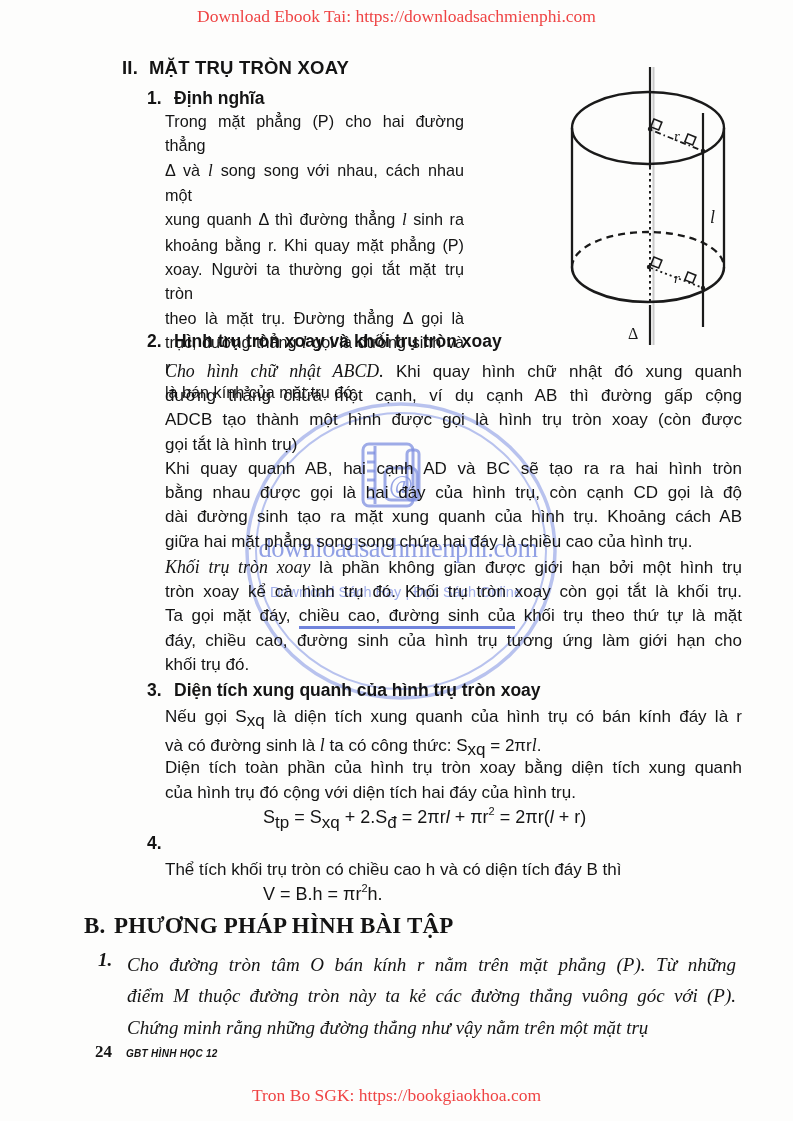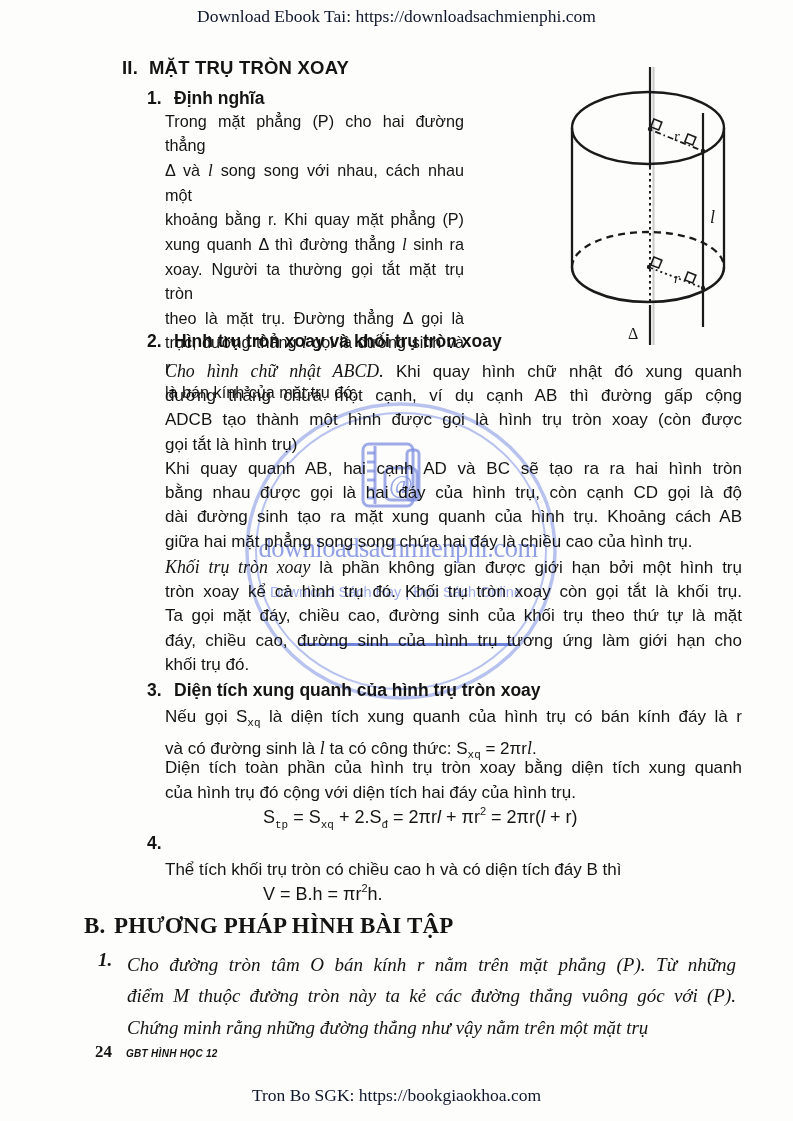--- a/index.html
+++ b/index.html
@@ -5,21 +5,21 @@
   html,body { margin:0; padding:0; background:#ffffff; }
   .page {
     position:relative; width:793px; height:1121px; margin:0 auto;
     background:#fdfdfc; overflow:hidden;
     font-family:"Liberation Sans", sans-serif; color:#141414;
   }
   
   .top-link, .bottom-link {
     position:absolute; left:0; right:0; text-align:center;
     font-family:"Liberation Serif", serif; font-size:17.5px;
-    color:#0f172a; text-decoration:none; cursor:pointer;
+    color:#ef4444; text-decoration:none; cursor:pointer;
   }
   .top-link { top:6px; }
   .bottom-link { top:1085px; }
 
   
   .hrow { position:absolute; display:flex; font-weight:700; }
   .h-main { font-size:18.5px; letter-spacing:.2px; }
   .h-main .num { width:27px; }
   .h-sub { font-size:17.5px; }
   .h-sub .num { width:27px; }
@@ -27,23 +27,23 @@
   .h-serif .num { width:30px; }
 
   
   .para { position:absolute; }
   .p-def  { left:165px; width:299px; font-size:16.2px; line-height:24.35px; }
   .p-body { left:165px; width:577px; font-size:17px;   line-height:24.2px; }
   .p-wide { line-height:25px; }
   .line { text-align:justify; text-align-last:justify; white-space:normal; }
   .line.is-last { text-align:left; text-align-last:left; }
   .line i { font-family:"Liberation Serif", serif; font-size:1.05em; }
-  sub { font-size:11px;font-family:Liberation Mono, monospace; }
+  sub { font-size:17px; }
   sup { font-size:11px; position:relative; top:-1px; }
-  .u-blue { border-bottom:3.5px solid rgba(88,110,214,.85); padding-bottom:18px; }
+  .u-blue { border-bottom:3.5px solid rgba(88,110,214,.85); padding-bottom:1px; }
 
   .formula { position:absolute; left:263px; font-size:18px; }
 
   
   .prob-num {
     position:absolute; left:98px; top:949px;
     font-family:"Liberation Serif", serif; font-style:italic; font-weight:700; font-size:19px;
   }
   .p-problem {
     left:127px; top:949px; width:609px;
@@ -106,22 +106,22 @@
     <span>MẶT TRỤ TRÒN XOAY</span>
   </div>
 
   <div class="hrow h-sub" style="left:147px; top:88px;">
     <span class="num">1.</span>
     <span>Định nghĩa</span>
   </div>
   <div class="para p-def" style="top:109px;">
       <div class="line">Trong mặt phẳng (P) cho hai đường thẳng</div>
       <div class="line">Δ và <i>l</i> song song với nhau, cách nhau một</div>
+      <div class="line">xung quanh Δ thì đường thẳng <i>l</i> sinh ra</div>
       <div class="line">khoảng bằng r. Khi quay mặt phẳng (P)</div>
-      <div class="line">xung quanh Δ thì đường thẳng <i>l</i> sinh ra</div>
       <div class="line">xoay. Người ta thường gọi tắt mặt trụ tròn</div>
       <div class="line">theo là mặt trụ. Đường thẳng Δ gọi là</div>
       <div class="line">trục, đường thẳng <i>l</i> gọi là đường sinh và r</div>
       <div class="line is-last">là bán kính của mặt trụ đó.</div>
     </div>
 
   <svg class="fig" width="243" height="290" viewBox="0 0 243 290">
     <g fill="none" stroke="#1a1a1a">
       <line x1="103.5" y1="12" x2="103.5" y2="290" stroke="#c9c9c9" stroke-width="2"></line>
       <line x1="100" y1="12" x2="100" y2="112" stroke-width="2.2"></line>

